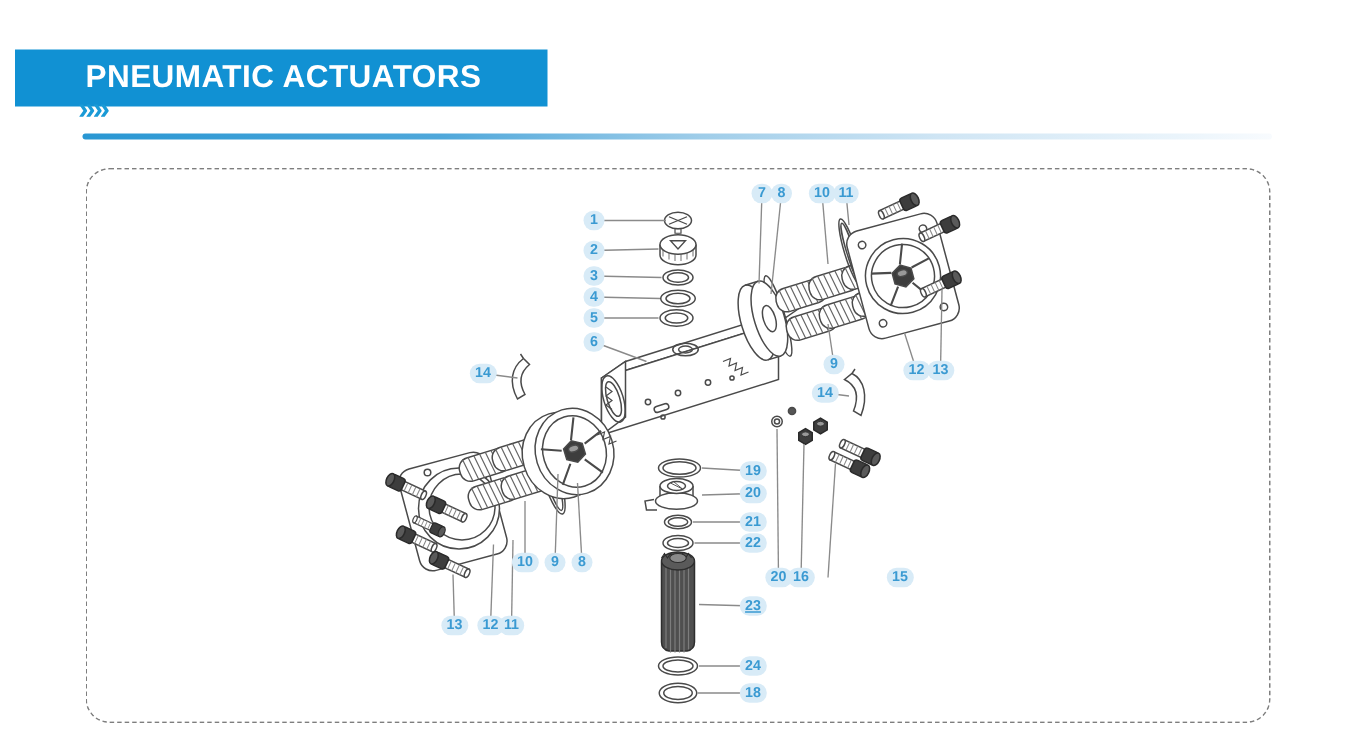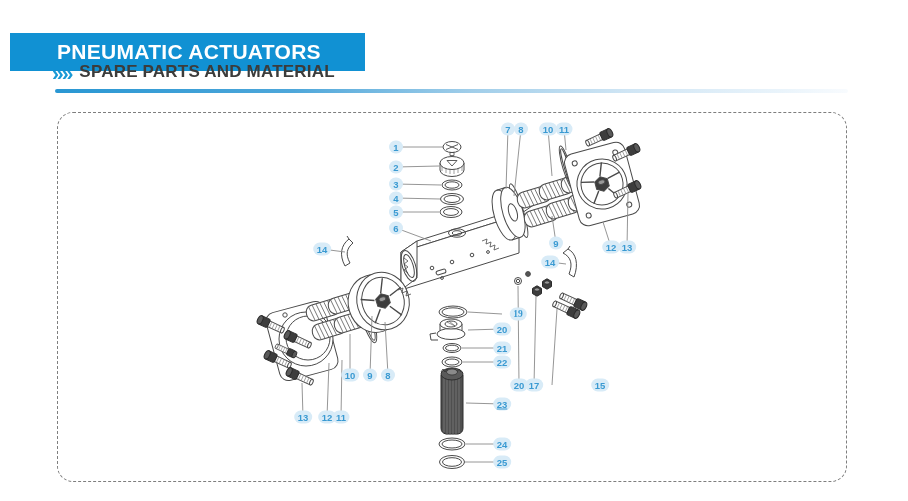--- a/index.html
+++ b/index.html
@@ -40,21 +40,20 @@
 </style>
 </head>
 <body>
 
 <div class="banner">
   <h1>PNEUMATIC ACTUATORS</h1>
 </div>
 
 <div class="subtitle-row">
   <span class="chevrons">»»</span>
-  <h2>SPARE PARTS AND MATERIAL</h2>
 </div>
 
 <div class="rule"></div>
 
 <div class="panel"></div>
 
 <svg class="art" width="908" height="501" viewBox="0 0 908 501" fill="none" stroke="#4a4a4a" stroke-width="1">
   <defs>
     <g id="coil">
       <rect x="-17" y="-8" width="34" height="16" rx="7" fill="#ffffff"></rect>
@@ -291,29 +290,29 @@
     <div class="callout" style="left: 396px; top: 228px;">6</div>
     <div class="callout" style="left: 508px; top: 129px;">7</div>
     <div class="callout" style="left: 521px; top: 129px;">8</div>
     <div class="callout" style="left: 548px; top: 129px;">10</div>
     <div class="callout" style="left: 564px; top: 129px;">11</div>
     <div class="callout" style="left: 556px; top: 243px;">9</div>
     <div class="callout" style="left: 611px; top: 247px;">12</div>
     <div class="callout" style="left: 627px; top: 247px;">13</div>
     <div class="callout" style="left: 322px; top: 249px;">14</div>
     <div class="callout" style="left: 550px; top: 262px;">14</div>
-    <div class="callout" style="left: 518px; top: 314px; font-family: Liberation Serif, serif;">19</div>
+    <div class="callout" style="left: 502px; top: 314px;">19</div>
     <div class="callout" style="left: 502px; top: 329px; text-align: center;">20</div>
     <div class="callout" style="left: 502px; top: 348px; text-align: center;">21</div>
     <div class="callout" style="left: 502px; top: 362px;">22</div>
     <div class="callout" style="left: 502px; top: 404px; text-decoration: underline;">23</div>
     <div class="callout" style="left: 502px; top: 444px;">24</div>
-    <div class="callout" style="left: 502px; top: 462px;">25</div>
+    <div class="callout" style="left: 502px; top: 462px;">18</div>
     <div class="callout" style="left: 519px; top: 385px;">20</div>
-    <div class="callout" style="left: 534px; top: 385px;">17</div>
+    <div class="callout" style="left: 534px; top: 385px;">16</div>
     <div class="callout" style="left: 552px; top: 385px; margin-left: 48px;">15</div>
     <div class="callout" style="left: 350px; top: 375px;">10</div>
     <div class="callout" style="left: 370px; top: 375px;">9</div>
     <div class="callout" style="left: 388px; top: 375px;">8</div>
     <div class="callout" style="left: 303px; top: 417px;">13</div>
     <div class="callout" style="left: 327px; top: 417px;">12</div>
     <div class="callout" style="left: 341px; top: 417px;">11</div>
   </div>
 
 </body></html>

